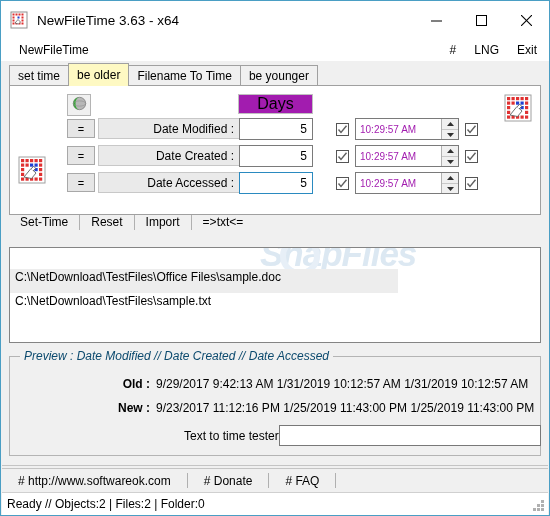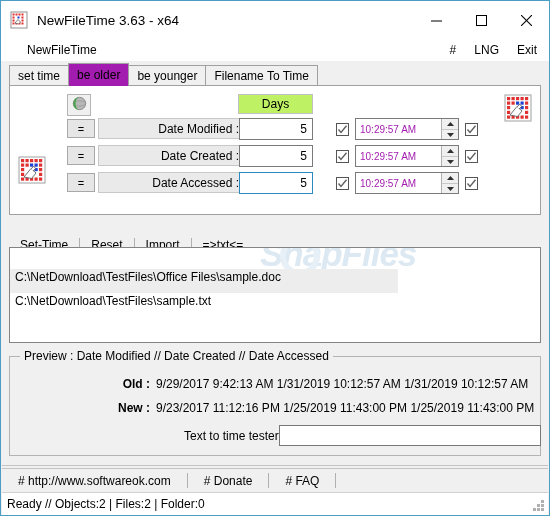--- a/index.html
+++ b/index.html
@@ -43,42 +43,42 @@
     font-size: 13px; color: #000;
   }
 
   
   .menubar {
     position: absolute; left: 0; top: 38px;
     width: 548px; height: 22px;
     background: #ffffff;
     display: flex; align-items: center;
   }
-  .menu-left { font-size: 12px; color: #000; padding-left: 26px; }
+  .menu-left { font-size: 12px; color: #000; padding-left: 18px; }
   .menu-right { margin-left: auto; display: flex; align-items: center; padding-right: 12px; gap: 18px; }
   .menu-item { font-size: 12px; color: #000; }
 
   
   .tabstrip {
     position: absolute; left: 8px; top: 63px;
     width: 532px; height: 22px;
     display: flex; align-items: flex-end;
   }
   .tab {
     height: 21px;
     padding: 0 8px;
     display: flex; align-items: center;
     font-size: 12px; color: #000;
     background: #f0f0f0;
     border: 1px solid #a0a0a0;
     border-bottom: none;
     margin-right: -1px;
   }
   .tab.active {
-    background: #a21caf;
+    background: #fef9c3;
     height: 23px;
     position: relative;
     z-index: 3;
   }
 
   
   .tabpage {
     position: absolute; left: 8px; top: 84px;
     width: 532px; height: 130px;
     background: #ffffff;
@@ -89,24 +89,24 @@
     position: absolute; left: 57px; top: 8px;
     width: 24px; height: 22px;
     background: #f0f0f0;
     border: 1px solid #b4b4b4;
     display: flex; align-items: center; justify-content: center;
   }
 
   .days-head {
     position: absolute; left: 228px; top: 8px;
     width: 75px; height: 20px;
-    background: #bef264;
+    background: #a21caf;
     border: 1px solid #c0c0c0;
     display: flex; align-items: center; justify-content: center;
-    font-size: 12px; color: #000;
+    font-size: 16px; color: #000;
   }
 
   .icon-tr {
     position: absolute; right: 8px; top: 8px;
     width: 28px; height: 28px;
   }
   .icon-bl {
     position: absolute; left: 8px; top: 70px;
     width: 28px; height: 28px;
   }
@@ -126,20 +126,21 @@
     border: 1px solid #a8a8a8;
     display: flex; align-items: center; justify-content: center;
     font-size: 11px; color: #000;
   }
   .lbl-field {
     position: absolute; left: 88px; top: 1px;
     width: 142px; height: 21px;
     background: #eaeaea;
     border: 1px solid #c8c8c8;
     display: flex; align-items: center; justify-content: flex-end;
+    padding-right: 5px;
     font-size: 12px; color: #000;
   }
   .days-input {
     position: absolute; left: 229px; top: 1px;
     width: 74px; height: 22px;
     background: #ffffff;
     border: 1px solid #7a7a7a;
     display: flex; align-items: center; justify-content: flex-end;
     padding-right: 5px;
     font-size: 12px; color: #000;
@@ -175,21 +176,21 @@
     display: flex; flex-direction: column;
   }
   .spin div {
     flex: 1 1 50%;
     display: flex; align-items: center; justify-content: center;
   }
   .spin .sep { border-top: 1px solid #c8c8c8; }
 
   
   .actionbar {
-    position: absolute; left: 8px; top: 233px;
+    position: absolute; left: 8px; top: 210px;
     width: 532px; height: 22px;
     display: flex; align-items: center;
   }
   .act {
     font-size: 12px; color: #000;
     padding: 0 11px;
     height: 20px;
     display: flex; align-items: center;
   }
   .vsep {
@@ -230,22 +231,23 @@
   
   .groupbox {
     position: absolute; left: 8px; top: 355px;
     width: 532px; height: 100px;
     border: 1px solid #b4b4b4;
   }
   .group-title {
     position: absolute; left: 10px; top: -8px;
     background: #f0f0f0;
     padding: 0 4px;
-    font-size: 12px; color: #000000;
+    font-size: 12px; color: #0c4a6e;
     white-space: nowrap;
+    font-style: italic;
   }
   .pv-line {
     position: absolute;
     font-size: 12px; color: #000;
     white-space: nowrap;
   }
   .pv-lbl { position: absolute; text-align: right; width: 70px; font-size: 12px; font-weight: bold; }
 
   .tester-label {
     position: absolute; left: 183px; top: 428px;
@@ -348,24 +350,24 @@
   </div>
 
   <div class="tabstrip">
     <div class="tab">
         <span>set time</span>
       </div>
     <div class="tab active">
         <span>be older</span>
       </div>
     <div class="tab">
+        <span>Filename To Time</span>
+      </div>
+    <div class="tab">
         <span>be younger</span>
-      </div>
-    <div class="tab">
-        <span>Filename To Time</span>
       </div>
   </div>
 
   <div class="tabpage">
 
     <div class="globe-btn">
       <span>
         <svg width="15" height="15" viewBox="0 0 15 15">
           <circle cx="7.5" cy="7.5" r="6.2" fill="#b8b8b8" stroke="#808080" stroke-width="0.8"></circle>
           <path d="M7.5 1.3 a6.2 6.2 0 0 0 0 12.4 a4 6.2 0 0 1 0 -12.4 z" fill="#3aa83a"></path>

